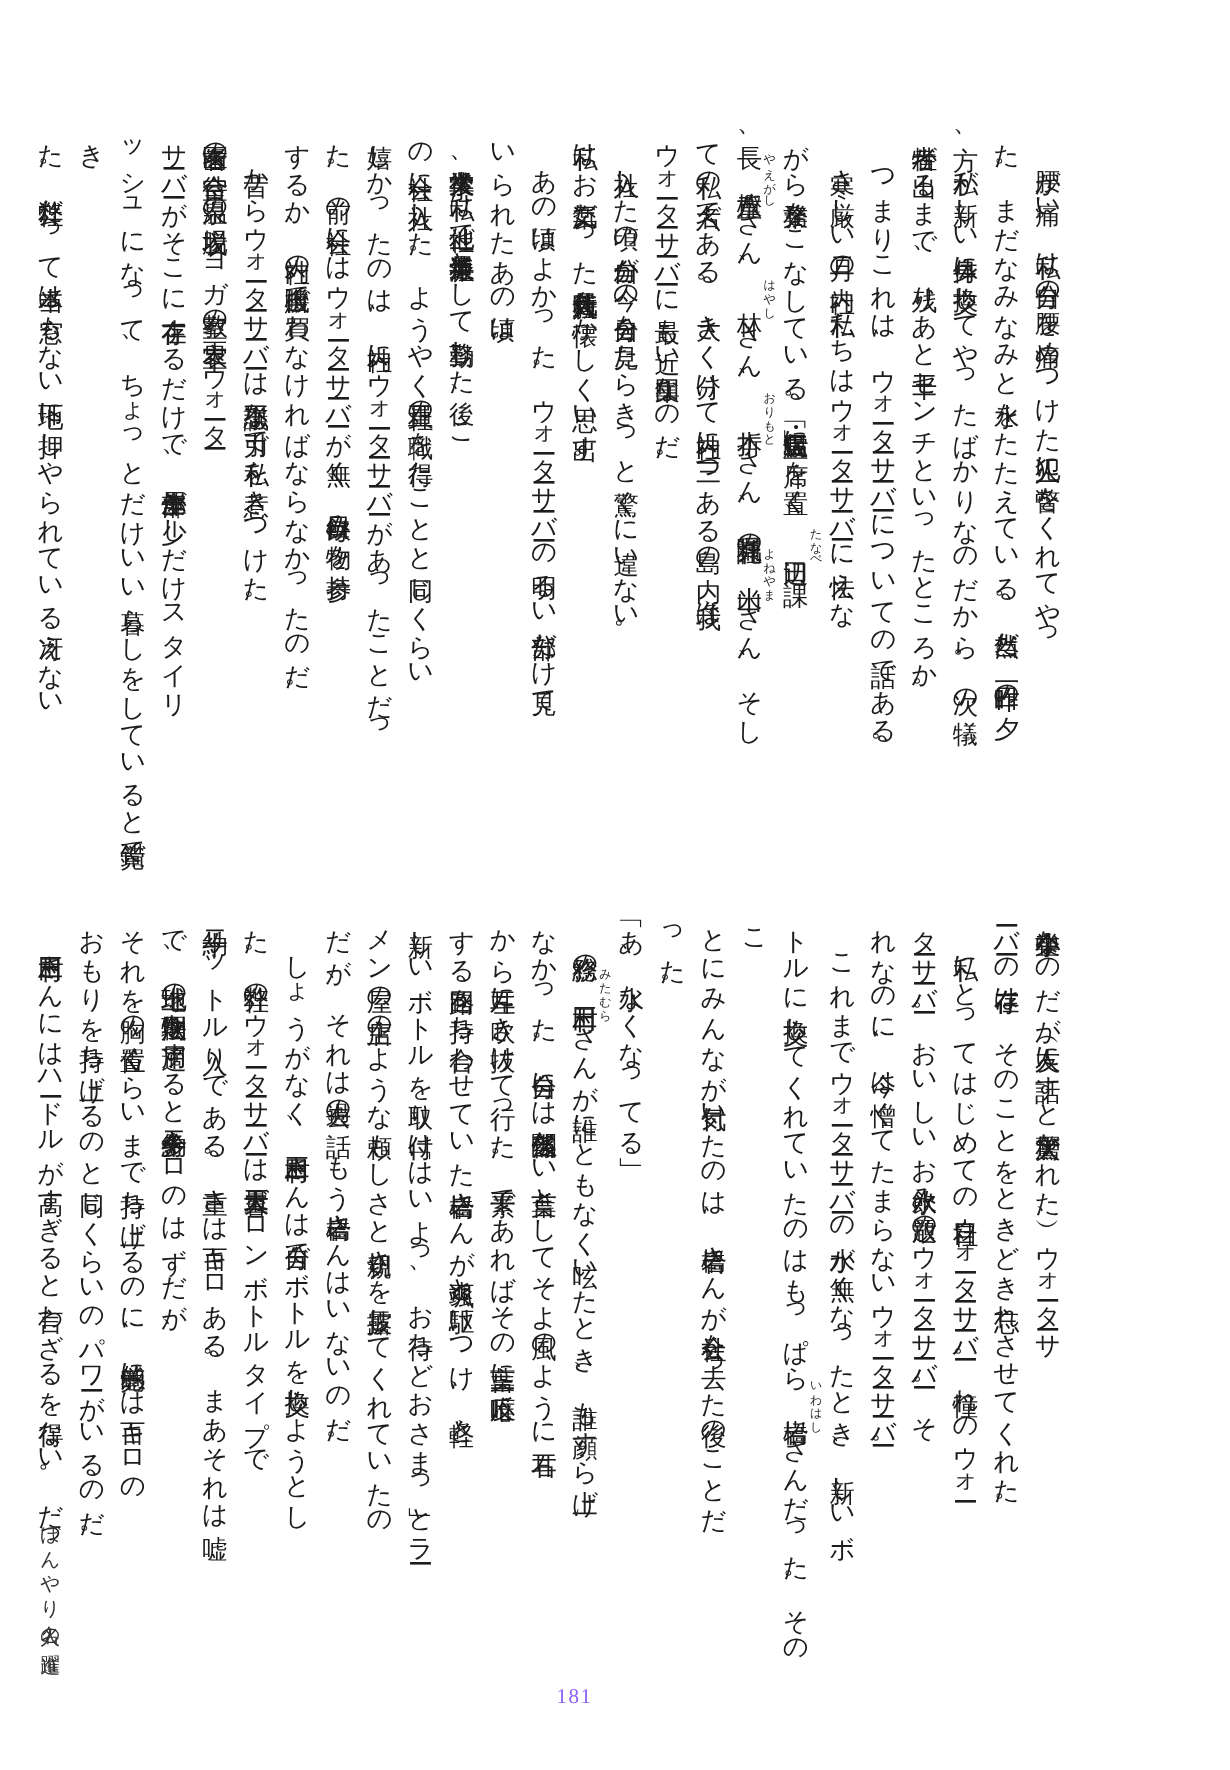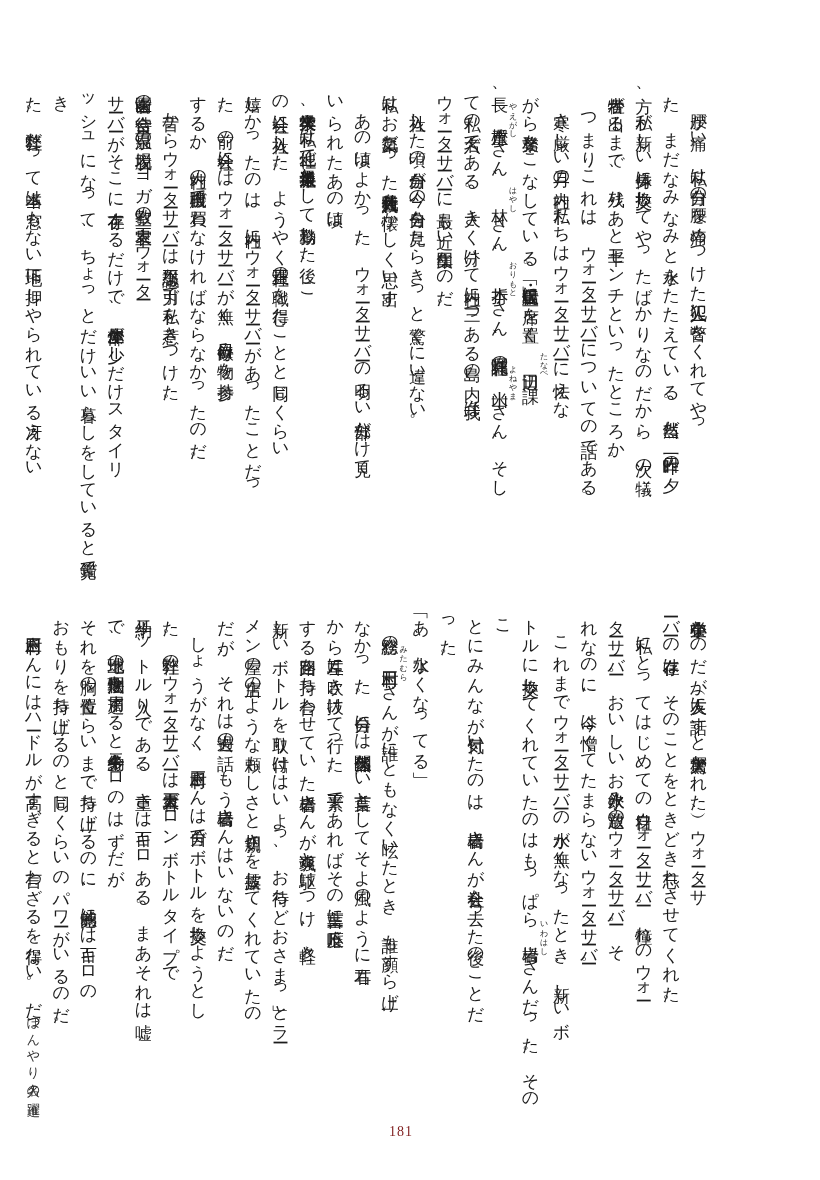--- a/index.html
+++ b/index.html
@@ -47,24 +47,24 @@
     text-orientation: mixed;
     font-size: 13px;
     letter-spacing: 1.5px;
     color: #333333;
   }
   .page-number {
     position: absolute;
     left: 371px;
     top: 1124px;
     width: 60px;
-    text-align: center;
+    text-align: left;
     font-size: 14px;
     letter-spacing: 1px;
-    color: #7f1d1d;
+    color: #8b5cf6;
     font-variant-numeric: oldstyle-nums;
   }
 </style>
 </head>
 <body>
 
 <div class="page" style="background: rgb(255, 255, 255); color: rgb(28, 28, 28);">
   <div class="text-block top">
       <p class="vline">　腰が痛い。私は自分の腰を痛めつけた犯人に一瞥をくれてやっ</p>
       <p class="vline">た。まだなみなみと水をたたえている。当然だ。一昨昨日の夕</p>

